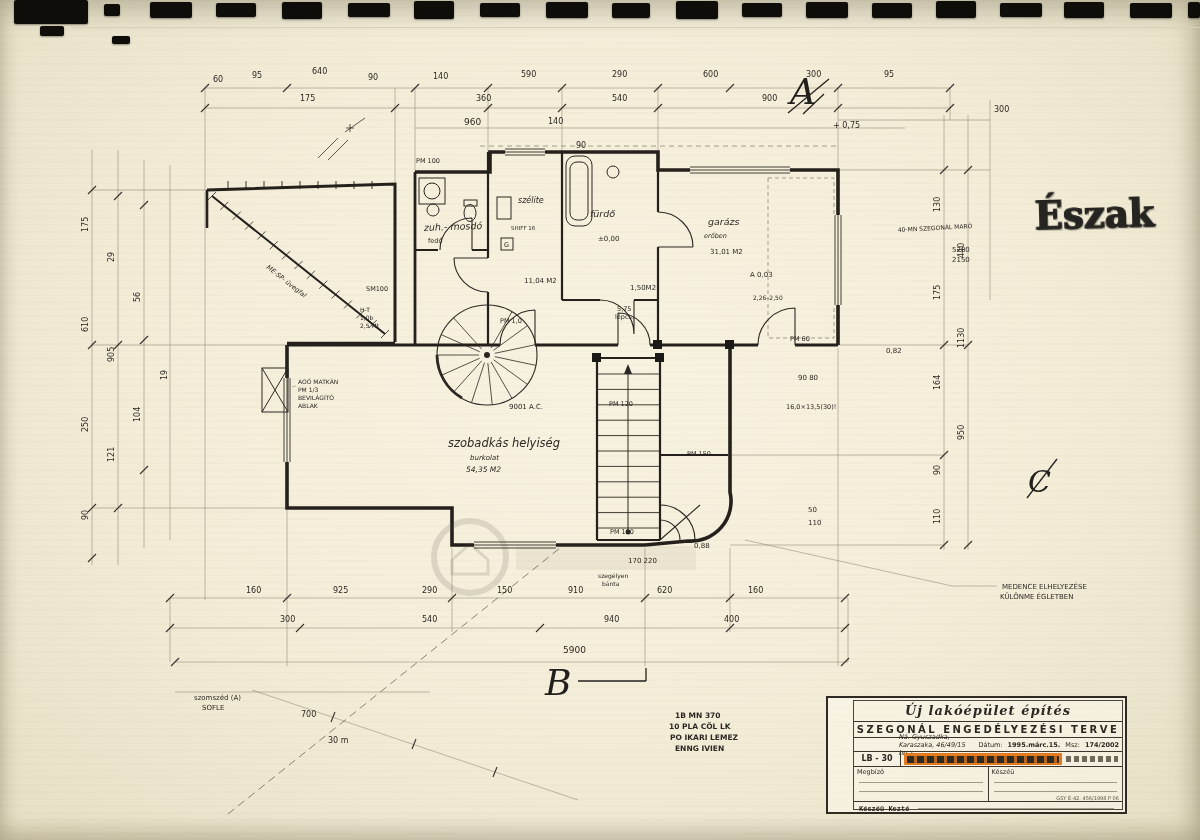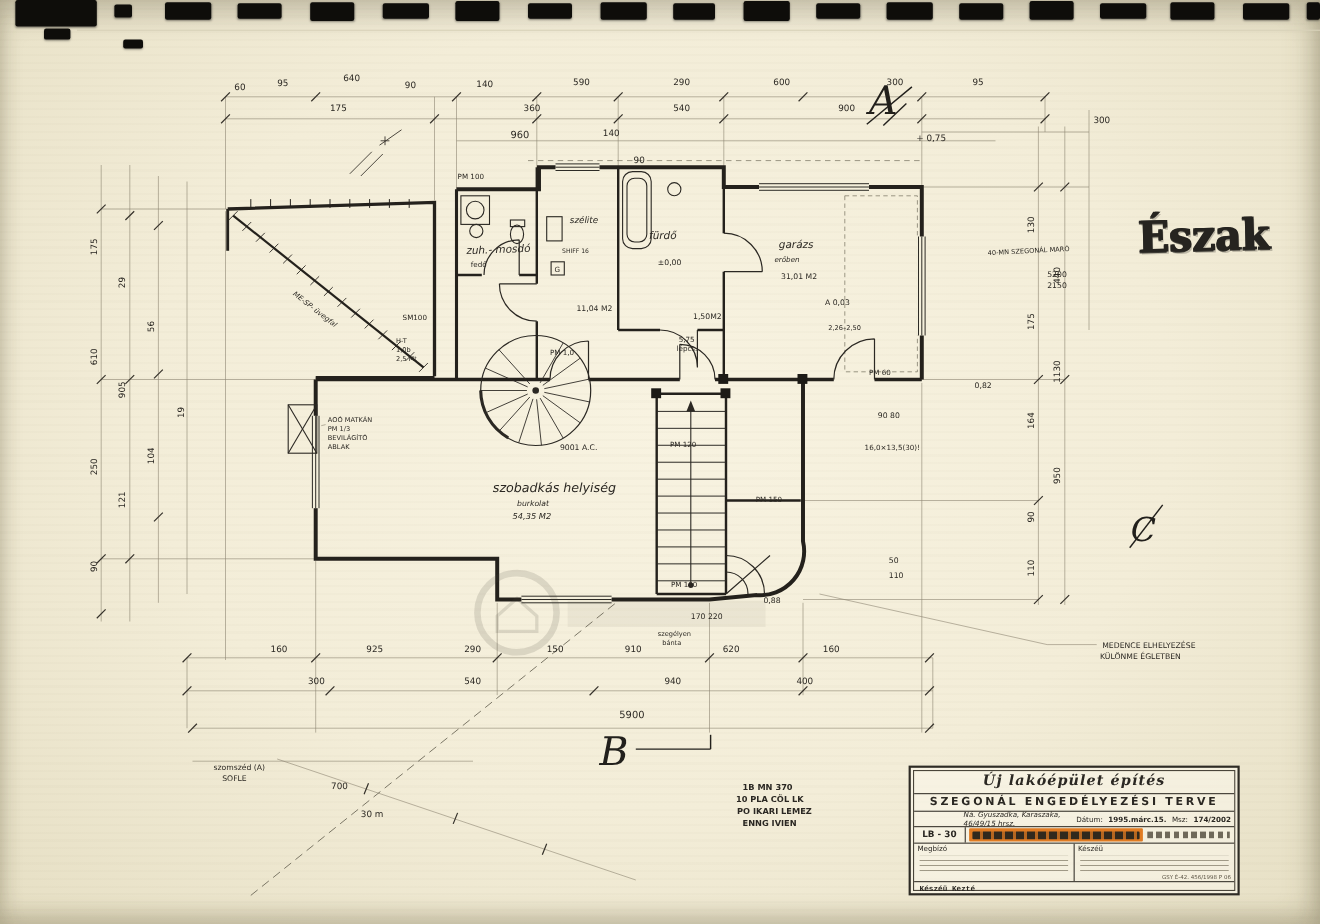--- a/index.html
+++ b/index.html
@@ -21,21 +21,21 @@
     font-family:"DejaVu Serif", serif;font-weight:bold;font-size:37px;color:#262420;
     transform:rotate(-1.5deg) scaleY(1.06);
     text-shadow:1.6px 0 0 #262420, 0 1px 0 rgba(38,36,32,.85), 2px 2px 0 rgba(38,36,32,.25);
     letter-spacing:0;
   }
   .titleblock{
     position:absolute;left:826px;top:696px;width:301px;height:118px;
     border:2px solid #2e2b24;background:rgba(252,248,236,.55);box-sizing:border-box;
     color:#2b2823;
   }
-  .tb-inner{position:absolute;inset:2px;border:1px solid #4a453a;display:flex;flex-direction:column;}
+  .tb-inner{position:absolute;inset:2px;border:1px solid #4a453a;display:flex;flex-direction:column;margin-left:23px;}
   .tb-r1{height:20px;line-height:20px;text-align:center;font-family:"DejaVu Serif",serif;
          font-style:italic;font-weight:bold;font-size:13px;letter-spacing:1px;}
   .tb-r2{height:16px;line-height:15px;text-align:center;font-weight:bold;font-size:10px;
          letter-spacing:2.5px;border-top:1px solid #3a362e;border-bottom:1px solid #3a362e;}
   .tb-r3{height:13px;display:flex;align-items:center;font-size:6.5px;padding:0 3px;gap:5px;
          border-bottom:1px solid #3a362e;}
   .tb-r3 .addr{flex:1;font-style:italic;padding-left:42px;}
   .tb-r3 b{font-size:6.5px;}
   .tb-r4{height:15px;display:flex;align-items:center;border-bottom:1px solid #3a362e;}
   .tb-r4 .code{width:46px;font-weight:bold;font-size:8px;text-align:center;border-right:1px solid #3a362e;line-height:14px;}

